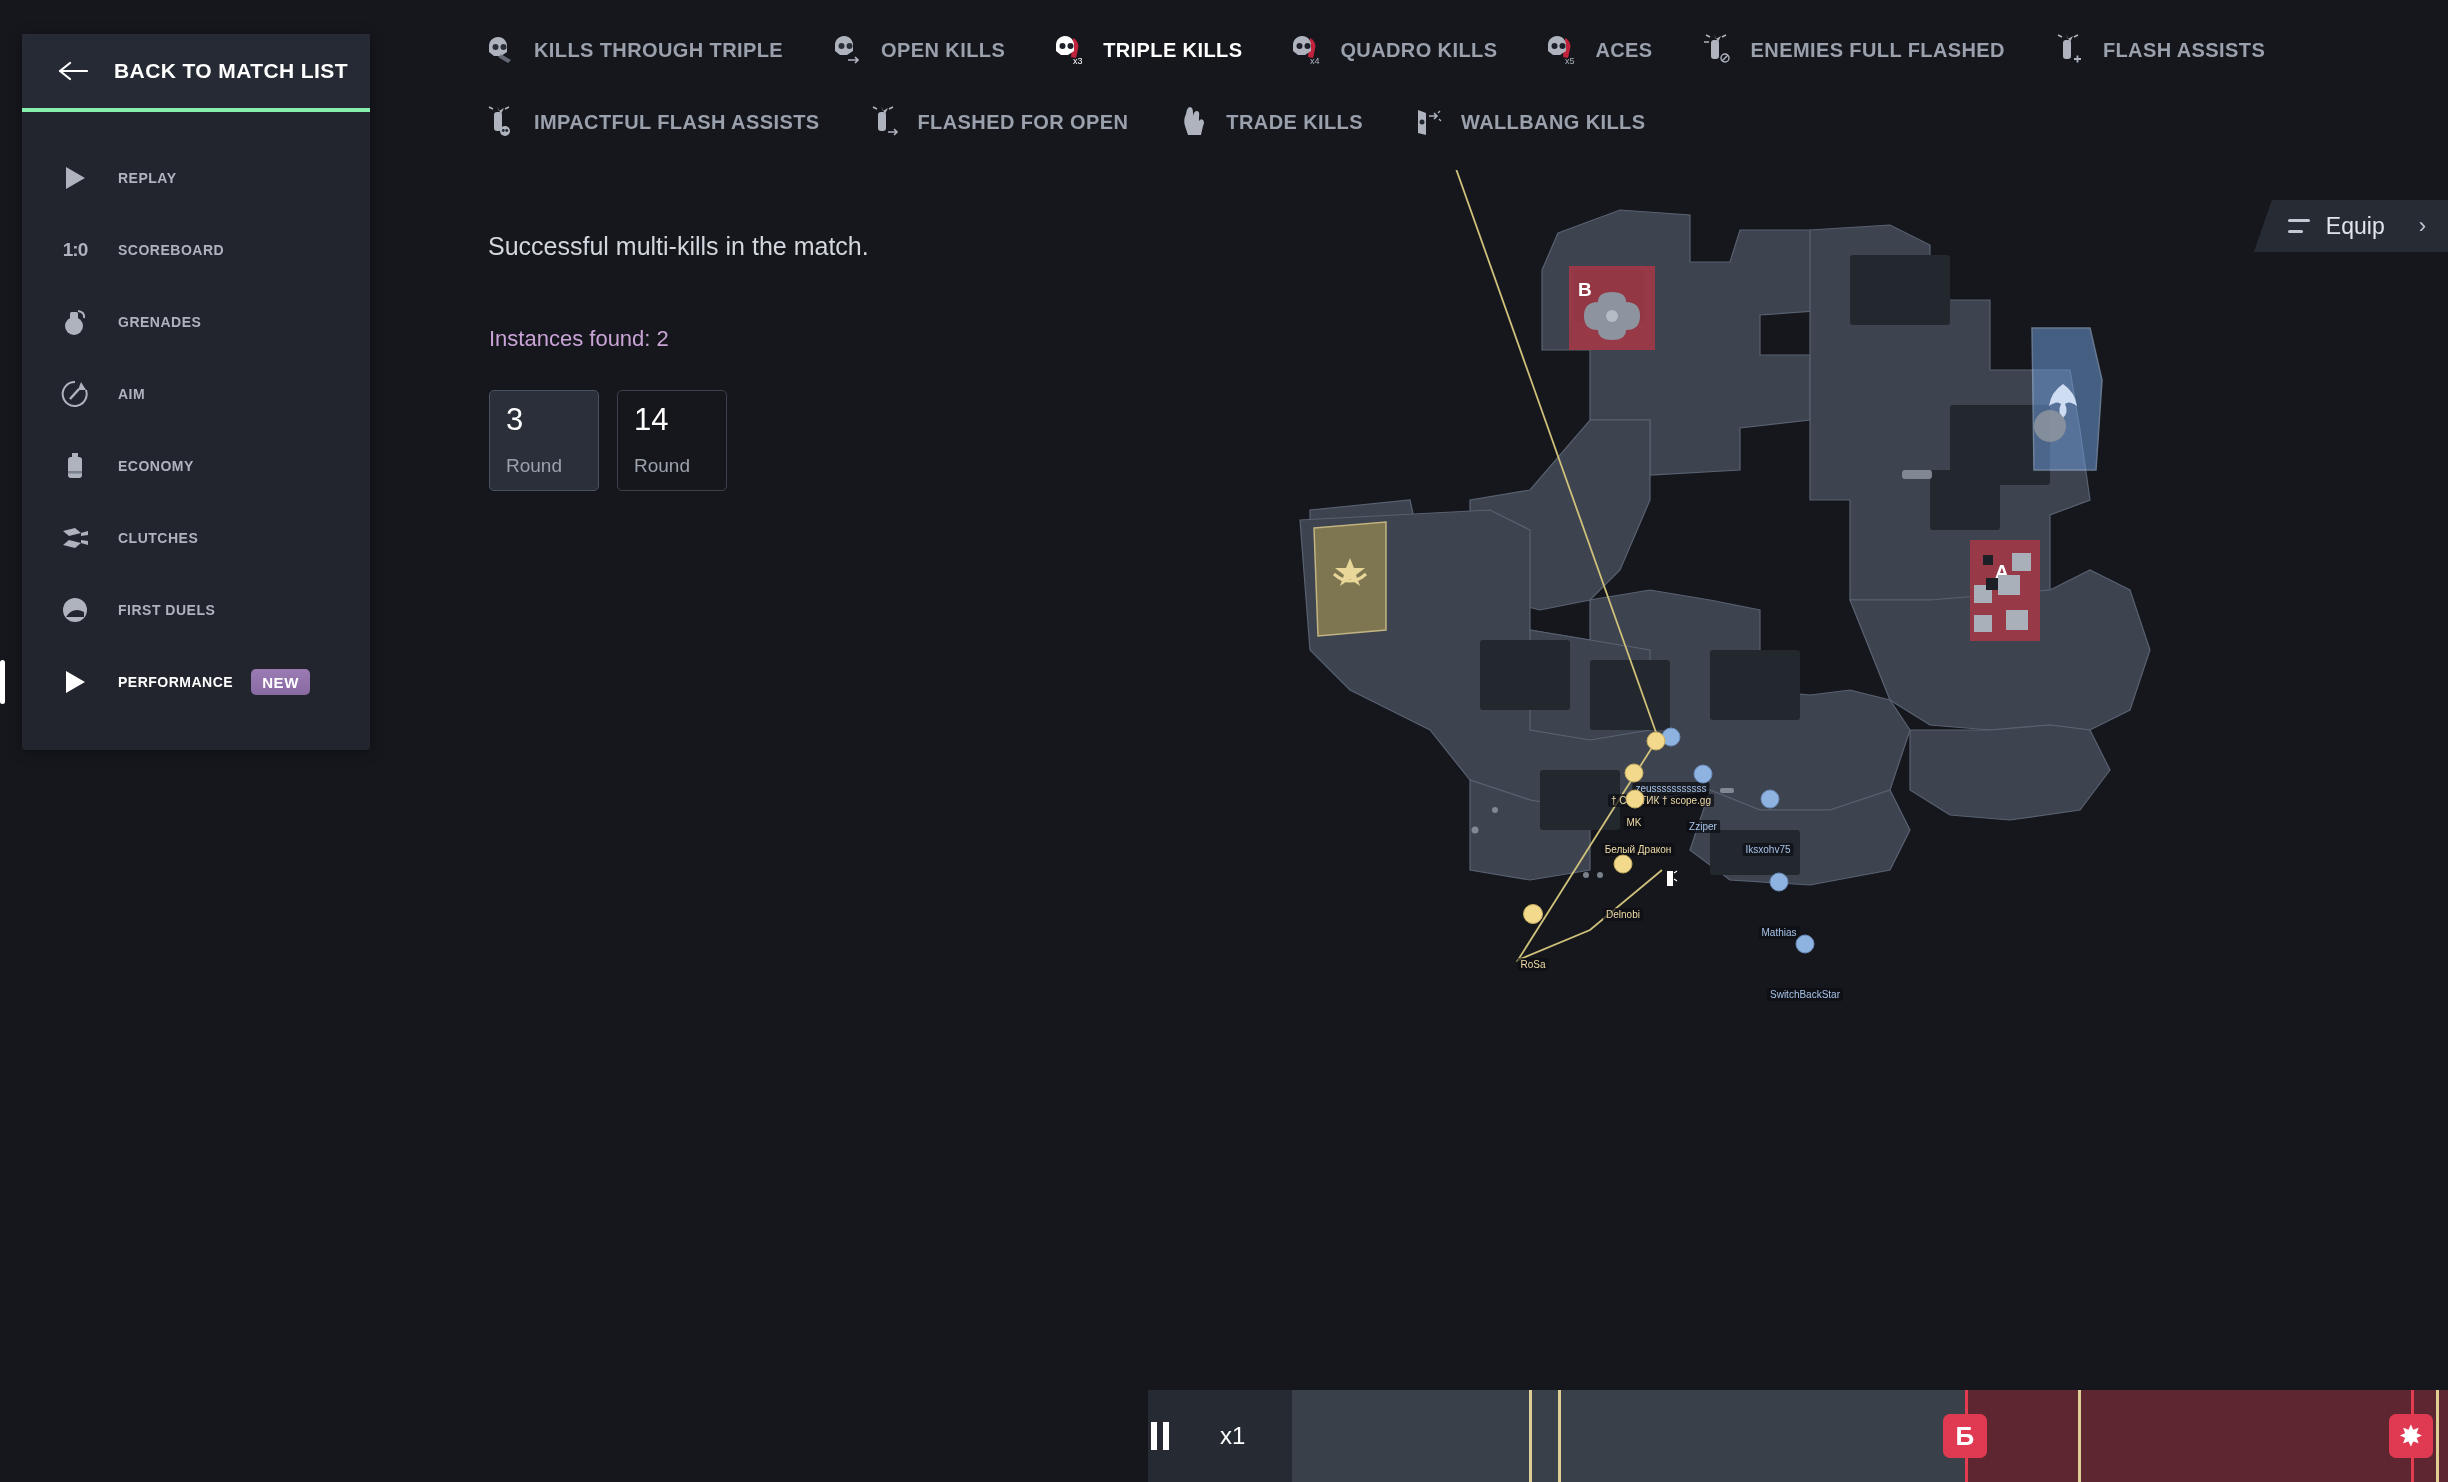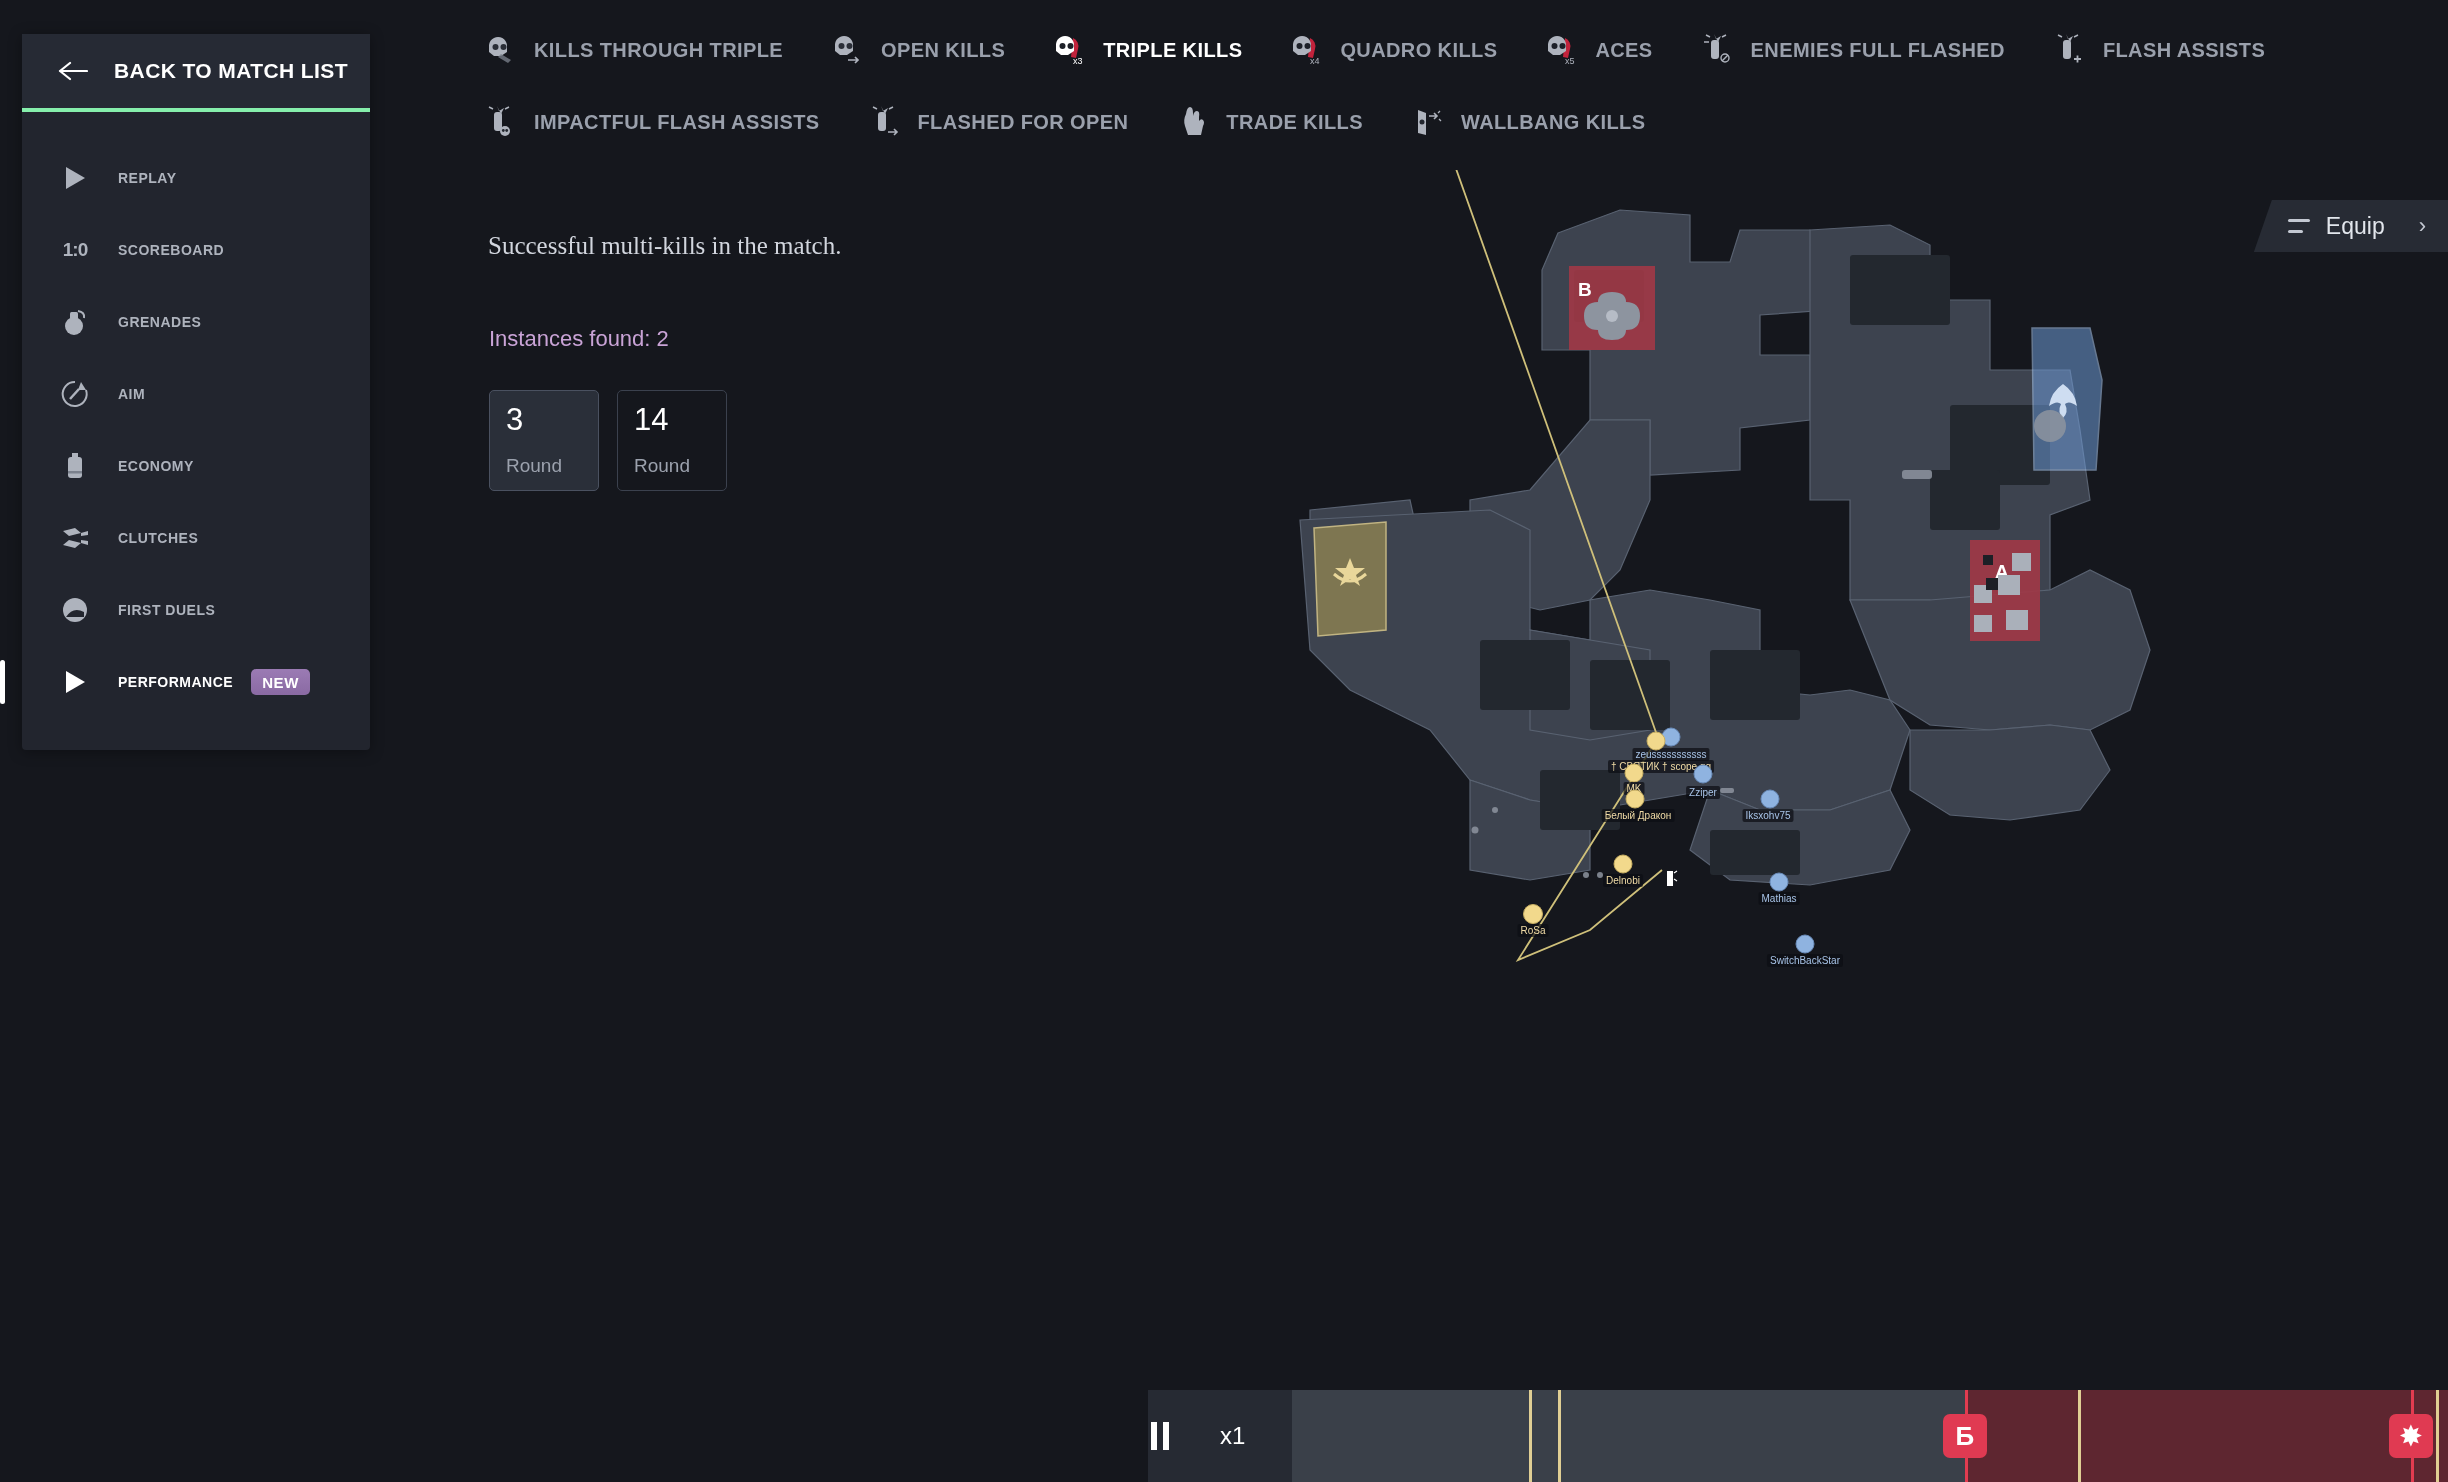--- a/index.html
+++ b/index.html
@@ -122,21 +122,20 @@
     letter-spacing: .4px;
   }
   .tab.active .tab-label { color: #ffffff; }
 
   
   .desc {
     position: absolute;
     left: 488px; top: 232px;
     color: #d2d6de;
     font-size: 25px;
-    font-family: Liberation Serif, serif;
   }
   .instances {
     position: absolute;
     left: 489px; top: 326px;
     color: #c9a3d6;
     font-size: 22px;
   }
   .round-cards {
     position: absolute;
     left: 489px; top: 390px;
@@ -198,20 +197,21 @@
   .map-svg { display:block; }
   .plabel {
     position:absolute;
     font-size: 10px;
     transform: translate(-50%, 0);
     white-space: nowrap;
     padding: 1px 3px;
     border-radius: 2px;
     background: rgba(12,14,19,.72);
     pointer-events: none;
+    margin-top: 34px;
   }
   .plabel.t { color:#f0dba6; }
   .plabel.ct { color:#a8c4e8; }
   .pdot { position:absolute; border-radius:50%; transform:translate(-50%,-50%); }
   .pdot.t  { background:#f2d98c; border:1px solid #c7ae62;}
   .pdot.ct { background:#8fb3e0; border:1px solid #6a8cba;}
 
   
   .timeline {
     position: absolute;

